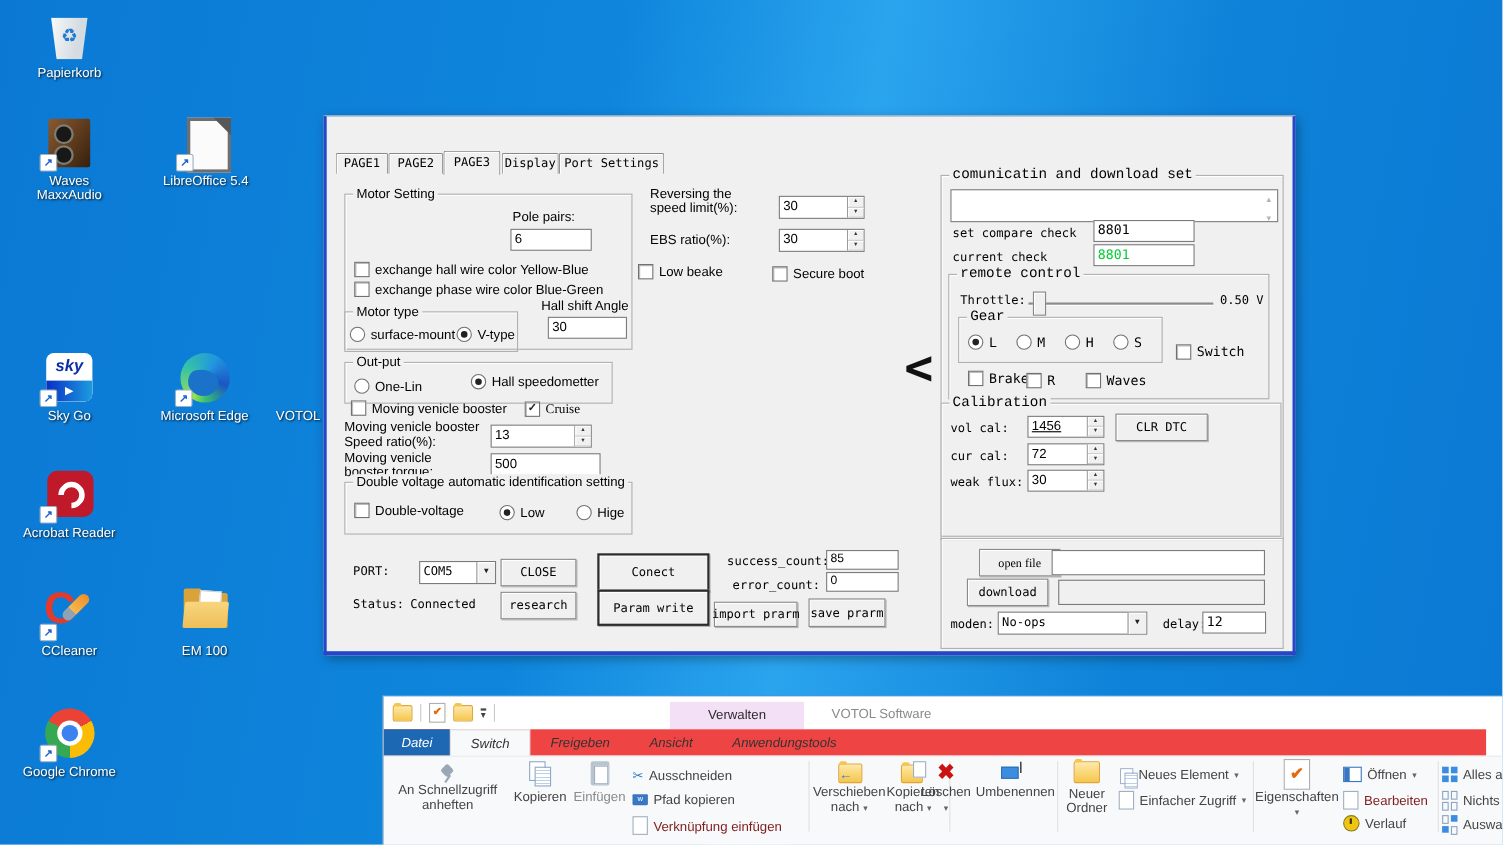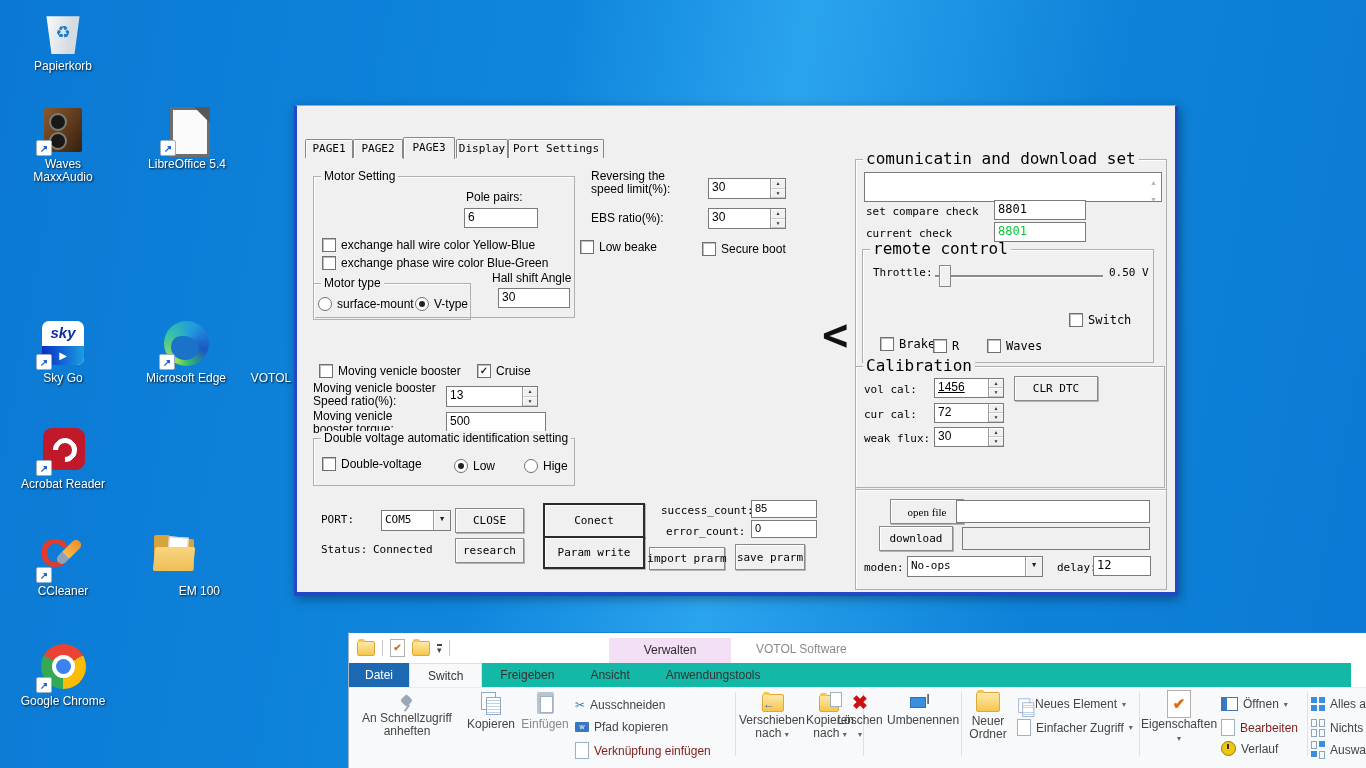--- a/index.html
+++ b/index.html
@@ -60,21 +60,21 @@
   .wtitle{position:absolute;left:0;top:0;right:0;height:30px;background:#fff;display:flex;align-items:center;padding-left:8px;}
   .wico{width:15px;height:15px;display:grid;grid-template-columns:7px 7px;grid-gap:1px;margin-right:6px;}
   .wico i{display:block;height:7px;}
   .wtitle .t{font-size:12px;color:#111;}
   .wclose{position:absolute;right:10px;top:4px;width:26px;height:22px;text-align:center;line-height:22px;font-size:14px;color:#333;}
   .apptab{position:absolute;top:33px;height:18px;background:#f0f0f0;border:1px solid #888;border-bottom:none;border-radius:2px 2px 0 0;
       font-family:"DejaVu Sans Mono",monospace;font-size:11px;line-height:18px;text-align:center;box-shadow:inset 1px 1px 0 #fff;}
   .apptab.sel{top:31px;height:21px;line-height:20px;z-index:2;}
   .gb{position:absolute;border:1px solid #b0b0b0;box-shadow:inset 1px 1px 0 #fff;}
   .gb>.lg{position:absolute;top:-8px;left:7px;background:#f0f0f0;padding:0 3px;font-size:12px;line-height:14px;white-space:nowrap;}
-  .gb>.lg.mono{font-size:16px;}
+  .gb>.lg.mono{font-size:13px;font-family:Liberation Mono, monospace;}
   .lbl{position:absolute;white-space:nowrap;font-size:12px;line-height:13px;}
   .mono{font-family:"DejaVu Sans Mono",monospace;font-size:11px;}
   .tf{position:absolute;background:#fff;border:1px solid #7b7b7b;font-size:12px;line-height:17px;padding:0 3px;overflow:hidden;white-space:nowrap;}
   .tf.dis{background:#f0f0f0;color:#8a8a8a;}
   .btn{position:absolute;background:#f0f0f0;border:1px solid #8a8a8a;box-shadow:inset 1px 1px 0 #fff,1px 1px 0 rgba(0,0,0,.25);
       font-family:"DejaVu Sans Mono",monospace;font-size:11px;display:flex;align-items:center;justify-content:center;white-space:nowrap;}
   .btn.def{border:2px solid #2b2b2b;}
   .cbrow,.rdrow{position:absolute;display:flex;align-items:center;gap:5px;white-space:nowrap;font-size:12px;}
   .cb{width:12px;height:12px;background:#fff;border:1px solid #707070;box-shadow:inset 1px 1px 0 #bbb;flex:0 0 auto;font-size:10px;line-height:11px;text-align:center;}
   .cb.checked:after{content:"✓";font-weight:bold;color:#222;}
@@ -92,21 +92,21 @@
   
   .exp{position:absolute;left:348px;top:632px;width:1018px;height:136px;background:#fff;border-top:1px solid #1883d7;border-left:1px solid #9fb6c8;z-index:5;color:#333;}
   .exp .qat{position:absolute;left:8px;top:6px;display:flex;align-items:center;gap:7px;}
   .qsep{width:1px;height:16px;background:#c9c9c9;}
   .sfolder{width:16px;height:13px;background:linear-gradient(#fde9a9,#f6c64c);border:1px solid #e0a63a;border-radius:2px;position:relative;}
   .sfolder:before{content:"";position:absolute;left:0;top:-3px;width:7px;height:3px;background:#f6c64c;border-radius:2px 2px 0 0;}
   .checkdoc{width:13px;height:16px;background:#fff;border:1px solid #b0b0b0;position:relative;font-size:10px;line-height:15px;color:#e06a10;text-align:center;font-weight:bold;}
   .qcaret{font-size:9px;color:#444;border-top:2px solid #444;line-height:6px;padding-top:1px;}
   .vtab{position:absolute;left:260px;top:5px;width:122px;height:25px;background:#f3e0f6;text-align:center;line-height:25px;font-size:12px;color:#2b2b2b;}
   .exptitle{position:absolute;left:407px;top:9px;font-size:12px;color:#8a8a8a;}
-  .etabs{position:absolute;left:0;top:30px;right:16px;height:24px;background:#14b8a6;display:flex;}
+  .etabs{position:absolute;left:0;top:30px;right:16px;height:24px;background:#ef4444;display:flex;font-style:italic;}
   .etab{height:24px;line-height:24px;padding:0 18px;font-size:12px;color:#333;}
   .etab.file{background:#1d68b2;color:#fff;padding:0 16px;}
   .etab.sel{background:#f8f9fa;border:1px solid #e0e0e0;border-bottom:none;}
   .ribbon{position:absolute;left:0;top:54px;right:0;height:82px;background:#f8f9fa;border-top:1px solid #ececec;}
   .rsep{position:absolute;top:4px;width:1px;height:64px;background:#e0e0e0;}
   .rbig{position:absolute;text-align:center;font-size:12px;color:#444;line-height:13px;}
   .rsm{position:absolute;display:flex;align-items:center;gap:5px;font-size:12px;color:#444;white-space:nowrap;}
   .rsm.dis{color:#7f1d1d;}
   .caret{font-size:8px;color:#666;}
   .pinic{position:relative;width:18px;height:18px;margin:0 auto;}
@@ -202,21 +202,21 @@
       <div class="cclean">
           <div class="c">C</div>
           <div class="brush"></div>
         </div>
       <div class="sc">
           <span>↗</span>
         </div>
     </div>
     <div class="cap">CCleaner</div>
   </div>
-  <div class="dicon" style="left:126px;top:531px;text-align:right;">
+  <div class="dicon" style="left:139px;top:531px;">
     <div class="ic">
       <div class="bigfolder">
           <div class="back"></div>
           <div class="page"></div>
           <div class="front"></div>
         </div>
     </div>
     <div class="cap">EM 100</div>
   </div>
   <div class="dicon" style="left:16px;top:641px;">
@@ -257,26 +257,37 @@
           <span>surface-mount</span>
         </div>
         <div class="rdrow" style="left:101px;top:13px;">
           <span class="rd selected"></span>
           <span>V-type</span>
         </div>
       </div>
       <div class="tf" style="left:184px;top:111px;width:64px;height:18px;">30</div>
     </div>
 
+    <div class="gb" style="left:16px;top:223px;width:242px;height:36px;">
+      <span class="lg">Out-put</span>
+      <div class="rdrow" style="left:8px;top:14px;">
+        <span class="rd"></span>
+        <span>One-Lin</span>
+      </div>
+      <div class="rdrow" style="left:114px;top:10px;">
+        <span class="rd selected"></span>
+        <span>Hall speedometter</span>
+      </div>
+    </div>
 
     <div class="cbrow" style="left:22px;top:258px;">
       <span class="cb"></span>
       <span>Moving venicle booster</span>
     </div>
-    <div class="cbrow" style="left:180px;top:258px;">
+    <div class="cbrow" style="left:180px;top:258px;font-family:Liberation Serif, serif;">
       <span class="cb checked"></span>
       <span>Cruise</span>
     </div>
 
     <div class="lbl" style="left:16px;top:276px;">
       <div>Moving venicle booster</div>
         <div>Speed ratio(%):</div>
     </div>
     <div class="tf" style="left:149px;top:280px;width:84px;height:19px;">
       <span>13</span>
@@ -366,20 +377,39 @@
       <div class="tf mono" style="left:138px;top:40px;width:84px;height:18px;line-height:17px;">8801</div>
       <span class="lbl mono" style="left:10px;top:67px;">current check</span>
       <div class="tf mono" style="left:138px;top:62px;width:84px;height:18px;line-height:17px;color:#00cc33;">8801</div>
 
       <div class="gb" style="left:6px;top:89px;width:290px;height:112px;">
         <span class="lg mono">remote control</span>
         <span class="lbl mono" style="left:10px;top:16px;">Throttle:</span>
         <div class="track" style="left:72px;top:25px;width:168px;"></div>
         <div class="thumb" style="left:76px;top:15px;"></div>
         <span class="lbl mono" style="left:246px;top:16px;">0.50 V</span>
+        <div class="gb" style="left:8px;top:38px;width:184px;height:40px;">
+          <span class="lg mono">Gear</span>
+          <div class="rdrow mono" style="left:8px;top:15px;">
+            <span class="rd selected"></span>
+            <span>L</span>
+          </div>
+          <div class="rdrow mono" style="left:52px;top:15px;">
+            <span class="rd"></span>
+            <span>M</span>
+          </div>
+          <div class="rdrow mono" style="left:96px;top:15px;">
+            <span class="rd"></span>
+            <span>H</span>
+          </div>
+          <div class="rdrow mono" style="left:140px;top:15px;">
+            <span class="rd"></span>
+            <span>S</span>
+          </div>
+        </div>
         <div class="cbrow mono" style="left:206px;top:63px;">
           <span class="cb"></span>
           <span>Switch</span>
         </div>
         <div class="cbrow mono" style="left:17px;top:87px;">
           <span class="cb"></span>
           <span>Brake</span>
         </div>
         <div class="cbrow mono" style="left:70px;top:89px;">
           <span class="cb"></span>

